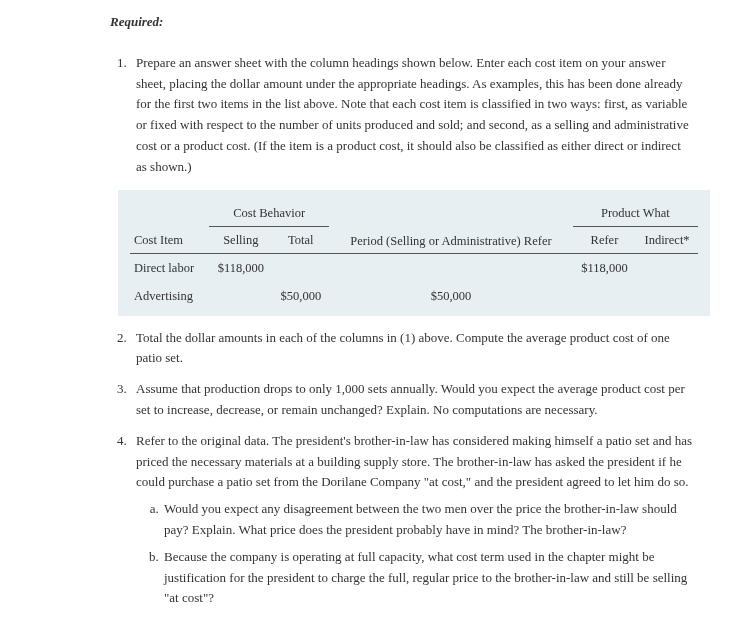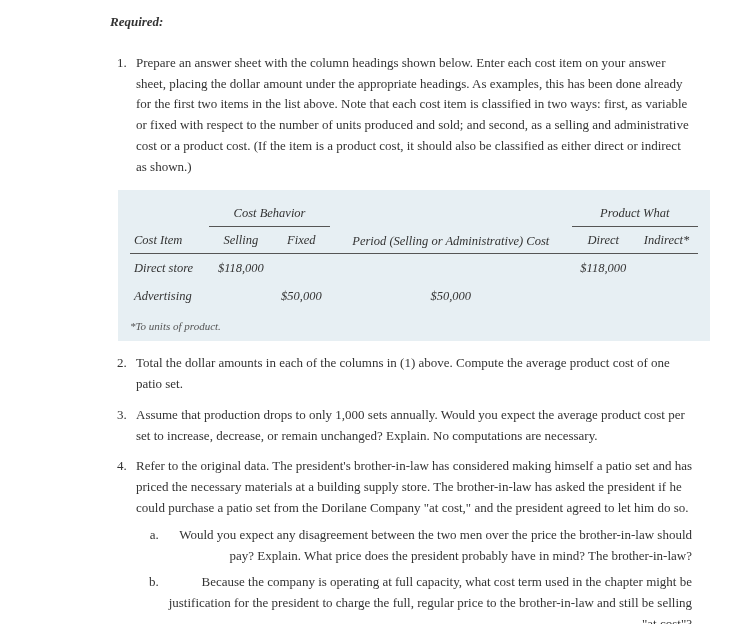--- a/index.html
+++ b/index.html
@@ -14,26 +14,25 @@
   }
   .required {
     font-weight: bold;
     font-style: italic;
     margin-left: 50px;
     margin-bottom: 20px;
   }
   ol.main { list-style: decimal; margin-left: 70px; padding-left: 0; }
   ol.main > li { margin-bottom: 10px; padding-left: 6px; }
   ol.sub { list-style: lower-alpha; margin-left: 26px; margin-top: 6px; }
-  ol.sub > li { margin-bottom: 6px; padding-left: 2px; text-align: right; }
+  ol.sub > li { margin-bottom: 6px; padding-left: 2px; }
   .table-wrap {
     background: #e7eff3;
     padding: 10px 12px 6px 12px;
     margin: 12px -18px 12px -18px;
-    font-style: italic;
   }
   table { border-collapse: collapse; width: 100%; font-size: 12.5px; }
   th, td { padding: 3px 4px; text-align: center; vertical-align: bottom; }
   th.group { border-bottom: 1px solid #555; font-weight: normal; }
   th.sub { border-bottom: 1px solid #555; font-weight: normal; }
   td.left, th.left { text-align: left; }
   tr.datarow td { padding-top: 4px; padding-bottom: 4px; }
   .footnote { font-size: 11px; color: #555; margin-top: 8px; }
 </style>
 </head>
@@ -45,51 +44,50 @@
 
   <li>
     <span>Prepare an answer sheet with the column headings shown below. Enter each cost item on your answer sheet, placing the dollar amount under the appropriate headings. As examples, this has been done already for the first two items in the list above. Note that each cost item is classified in two ways: first, as variable or fixed with respect to the number of units produced and sold; and second, as a selling and administrative cost or a product cost. (If the item is a product cost, it should also be classified as either direct or indirect as shown.)</span>
 
     <div class="table-wrap">
       <table>
         <thead>
           <tr>
             <th></th>
             <th class="group" colspan="2">Cost Behavior</th>
-            <th class="group" rowspan="2" style="line-height:1.3;">Period (Selling or Administrative) Cost</th>
+            <th class="group" rowspan="2" style="line-height:1.3;">Period (Selling or Administrative) Refer</th>
             <th class="group" colspan="2">Product What</th>
           </tr>
           <tr>
             <th class="sub left">Cost Item</th>
             <th class="sub">Selling</th>
-            <th class="sub">Fixed</th>
-            <th class="sub">Direct</th>
+            <th class="sub">Total</th>
+            <th class="sub">Refer</th>
             <th class="sub">Indirect*</th>
           </tr>
         </thead>
         <tbody>
           <tr class="datarow">
-            <td class="left">Direct store</td>
+            <td class="left">Direct labor</td>
             <td>$118,000</td>
             <td></td>
             <td></td>
             <td>$118,000</td>
             <td></td>
           </tr>
           <tr class="datarow">
             <td class="left">Advertising</td>
             <td></td>
             <td>$50,000</td>
             <td>$50,000</td>
             <td></td>
             <td></td>
           </tr>
         </tbody>
       </table>
-      <div class="footnote">*To units of product.</div>
     </div>
   </li>
 
   <li>
     <span>Total the dollar amounts in each of the columns in (1) above. Compute the average product cost of one patio set.</span>
   </li>
 
   <li>
     <span>Assume that production drops to only 1,000 sets annually. Would you expect the average product cost per set to increase, decrease, or remain unchanged? Explain. No computations are necessary.</span>
   </li>

